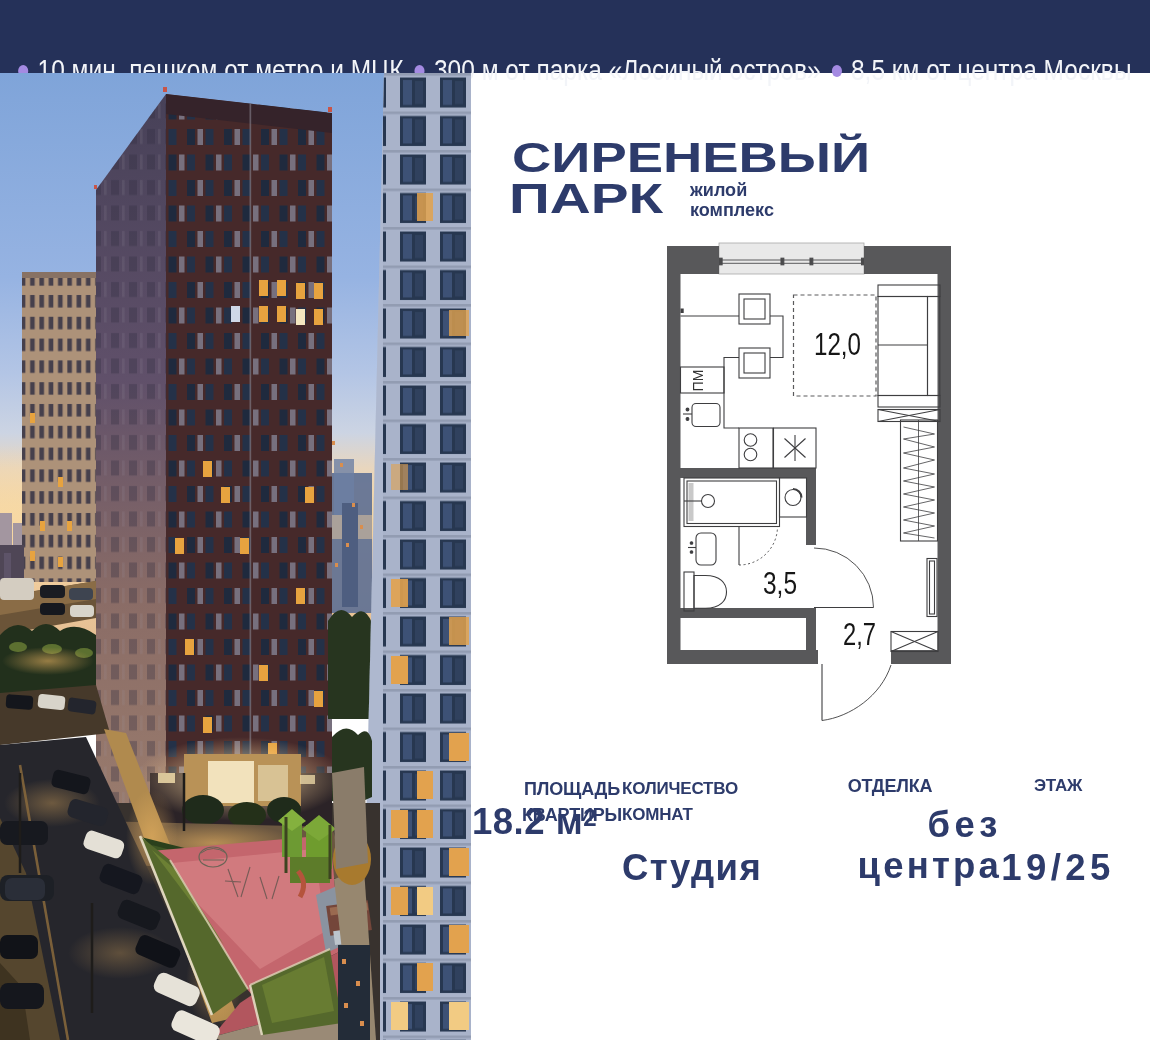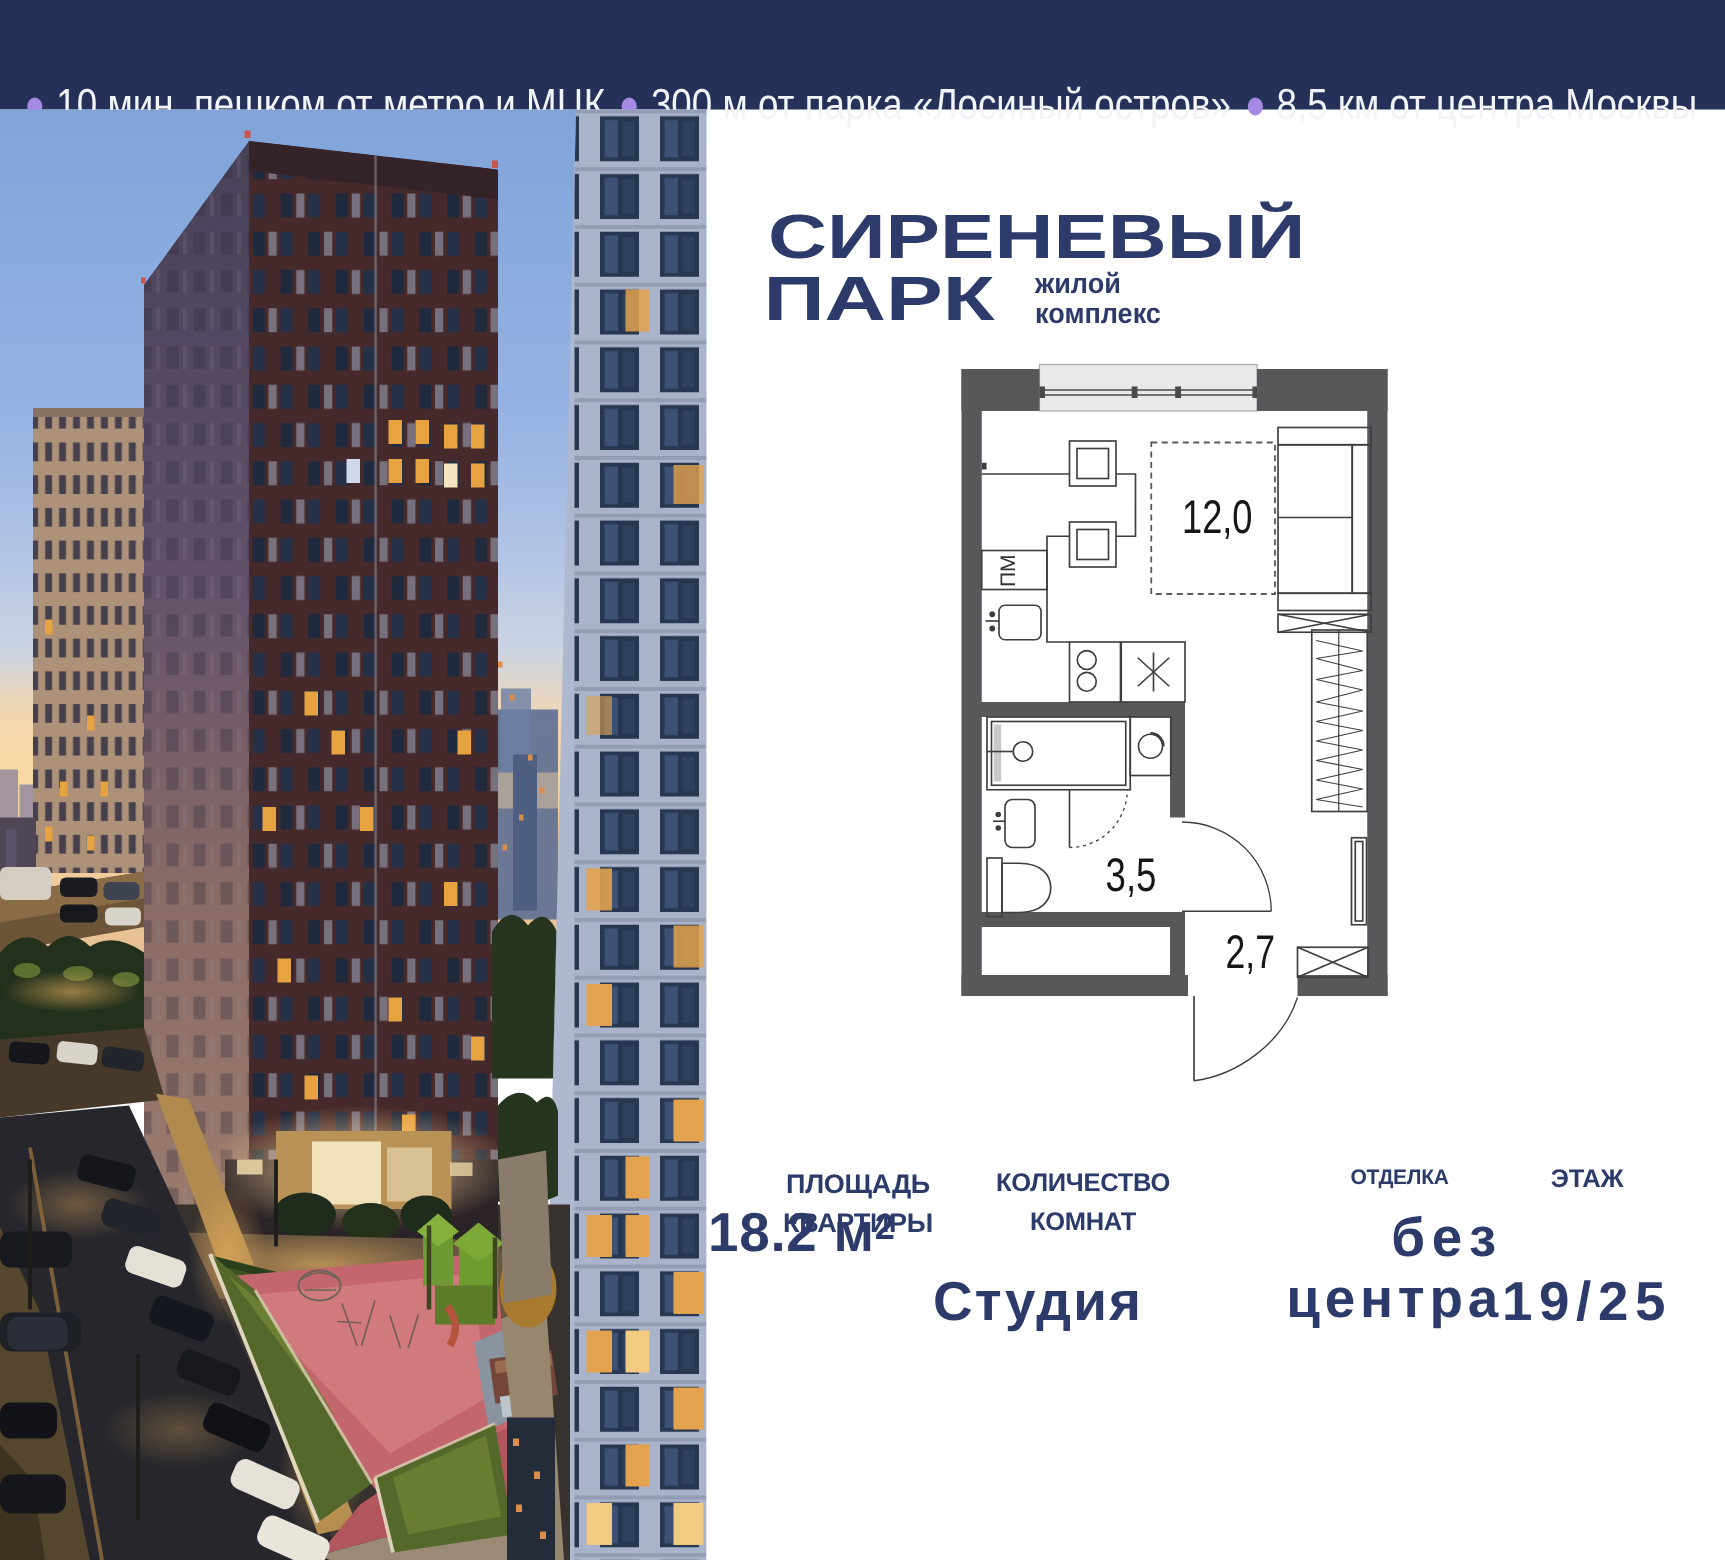--- a/index.html
+++ b/index.html
@@ -336,21 +336,21 @@
  </g>
 </svg>
 </div>
 
 <div class="abs nav" style="left:512px;top:136.5px;font-size:41.6px;line-height:41px;transform:scaleX(1.308);transform-origin:0 0;white-space:nowrap;">СИРЕНЕВЫЙ</div>
 
 <div class="abs nav" style="left:509px;top:177.5px;font-size:41.6px;line-height:41px;transform:scaleX(1.363);transform-origin:0 0;white-space:nowrap;">ПАРК</div>
 
 <div class="abs nav" style="left:690px;top:180px;font-size:19px;line-height:19.7px;transform:scaleX(0.95);transform-origin:0 0;">жилой<br>комплекс</div>
 
-<div class="abs" style="left:624px;top:233px;width:310px;height:500px;">
+<div class="abs" style="left:650px;top:233px;width:310px;height:500px;">
 <svg width="310" height="500" viewBox="650 233 310 500" xmlns="http://www.w3.org/2000/svg" font-family="Liberation Sans,sans-serif">
  <g fill="none" stroke="#3e3e40" stroke-width="1.1">
 
   <rect x="719" y="243" width="145" height="31" fill="#e9e9e9" stroke="#a8a8a8" stroke-width="0.8"></rect>
 
   <g stroke="#4a4a4c">
    <line x1="719" y1="260" x2="864" y2="260" stroke-width="0.9"></line>
    <line x1="719" y1="263.3" x2="864" y2="263.3" stroke-width="0.9"></line>
    <rect x="719.5" y="258.2" width="2.6" height="6.6" fill="#4a4a4c"></rect>
    <rect x="781" y="258.2" width="2.8" height="6.6" fill="#4a4a4c"></rect>
@@ -493,23 +493,23 @@
   <text x="780" y="594" textLength="34" lengthAdjust="spacingAndGlyphs">3,5</text>
   <text x="859.5" y="645" textLength="33" lengthAdjust="spacingAndGlyphs">2,7</text>
  </g>
 
  <text x="702" y="380" fill="#333" font-size="14" text-anchor="middle" transform="rotate(-90 702.5 380)">ПМ</text>
 </svg>
 </div>
 
 <div class="abs nav" style="left:472px;top:775.5px;width:200px;text-align:center;font-size:18px;letter-spacing:-0.2px;line-height:26px;">ПЛОЩАДЬ<br>КВАРТИРЫ</div>
 
-<div class="abs nav" style="left:622px;top:775.5px;width:200px;text-align:center;font-size:17px;letter-spacing:-0.2px;line-height:26px;">КОЛИЧЕСТВО<br>КОМНАТ</div>
-
-<div class="abs nav" style="left:833px;top:775.5px;width:200px;text-align:center;font-size:14px;letter-spacing:-0.2px;">ОТДЕЛКА</div>
+<div class="abs nav" style="left:622px;top:775.5px;width:200px;font-size:17px;letter-spacing:-0.2px;line-height:26px;">КОЛИЧЕСТВО<br>КОМНАТ</div>
+
+<div class="abs nav" style="left:790px;top:775.5px;width:200px;text-align:center;font-size:18px;letter-spacing:-0.2px;">ОТДЕЛКА</div>
 
 <div class="abs nav" style="left:958px;top:775.5px;width:200px;text-align:center;font-size:17px;letter-spacing:-0.2px;">ЭТАЖ</div>
 
 <div class="abs nav" style="left:472px;top:801px;width:200px;text-align:left;font-size:36.5px;letter-spacing:0.5px;">18.2&nbsp;м<span style="font-size:24px;vertical-align:8px;">2</span></div>
 
 <div class="abs nav" style="left:622px;top:846.5px;width:200px;font-size:36.5px;letter-spacing:1.45px;">Студия</div>
 
 <div class="abs nav" style="left:802px;top:804px;width:200px;text-align:right;font-size:36.5px;line-height:41.3px;"><span style="letter-spacing:4.5px;">без</span><br><span style="letter-spacing:3.2px;">центра</span></div>
 
 <div class="abs nav" style="left:958px;top:846.5px;width:200px;text-align:center;font-size:36.5px;letter-spacing:4.4px;">19/25</div>

